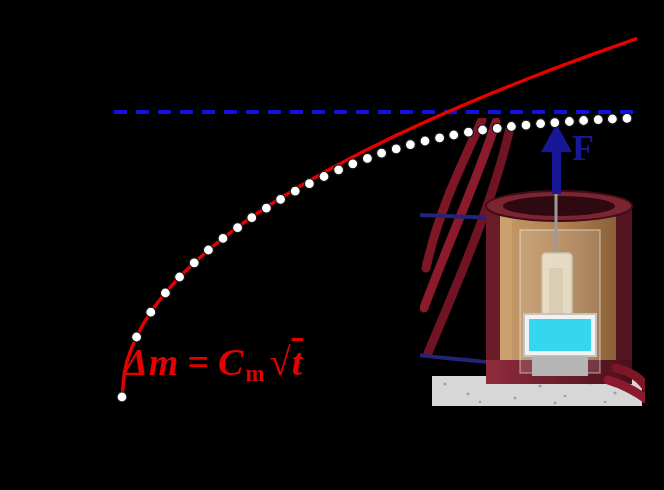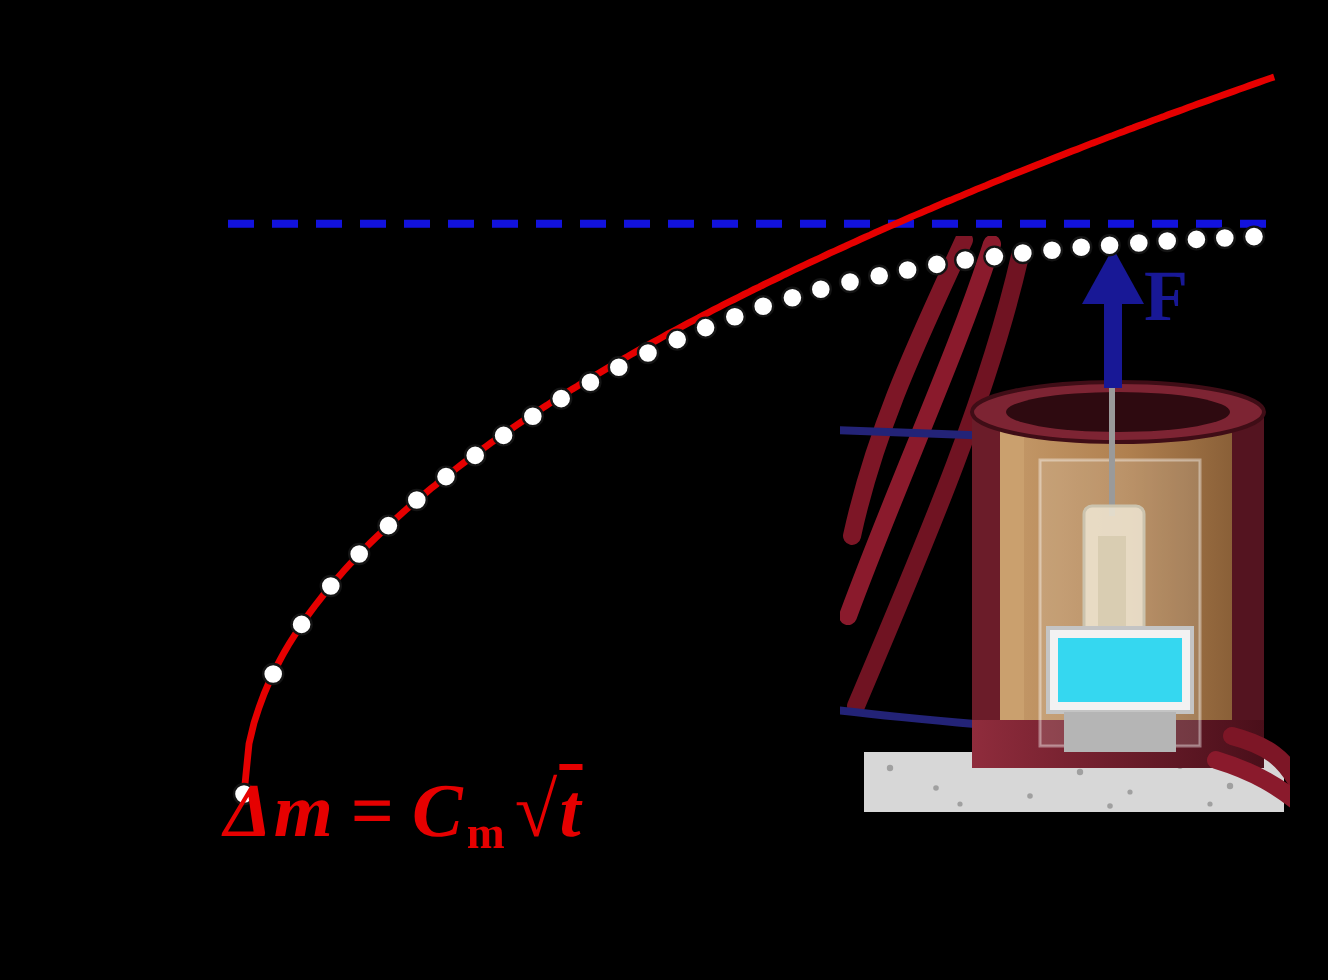--- a/index.html
+++ b/index.html
@@ -1,22 +1,22 @@
 <!DOCTYPE html>
 <html><head>
 <meta charset="utf-8">
 <style>
   html,body{margin:0;padding:0;background:#000;}
   .stage{position:relative;width:664px;height:490px;background:#000;overflow:hidden;
          font-family:"Liberation Serif",serif;}
   .chart{position:absolute;left:0;top:0;width:664px;height:490px;z-index:3;pointer-events:none;}
   .inset{position:absolute;left:420px;top:118px;width:225px;height:292px;z-index:2;}
-  .formula{position:absolute;left:112px;top:339px;z-index:4;color:#e60000;
+  .formula{position:absolute;left:124px;top:339px;z-index:4;color:#e60000;
            font-size:38px;font-style:italic;font-weight:bold;letter-spacing:1px;
-           font-family:"Liberation Serif",serif;white-space:nowrap;margin-top:44px;}
+           font-family:"Liberation Serif",serif;white-space:nowrap;}
   .formula .eq{font-style:normal;padding:0 8px;}
   .formula .sub{font-size:0.6em;font-style:normal;vertical-align:-0.28em;margin-left:1px;}
   .formula .rad{font-style:normal;font-size:1.02em;margin-left:4px;}
   .formula .radicand{text-decoration:overline;font-style:italic;}
 </style>
 </head>
 <body>
 
 <div class="stage">
 

